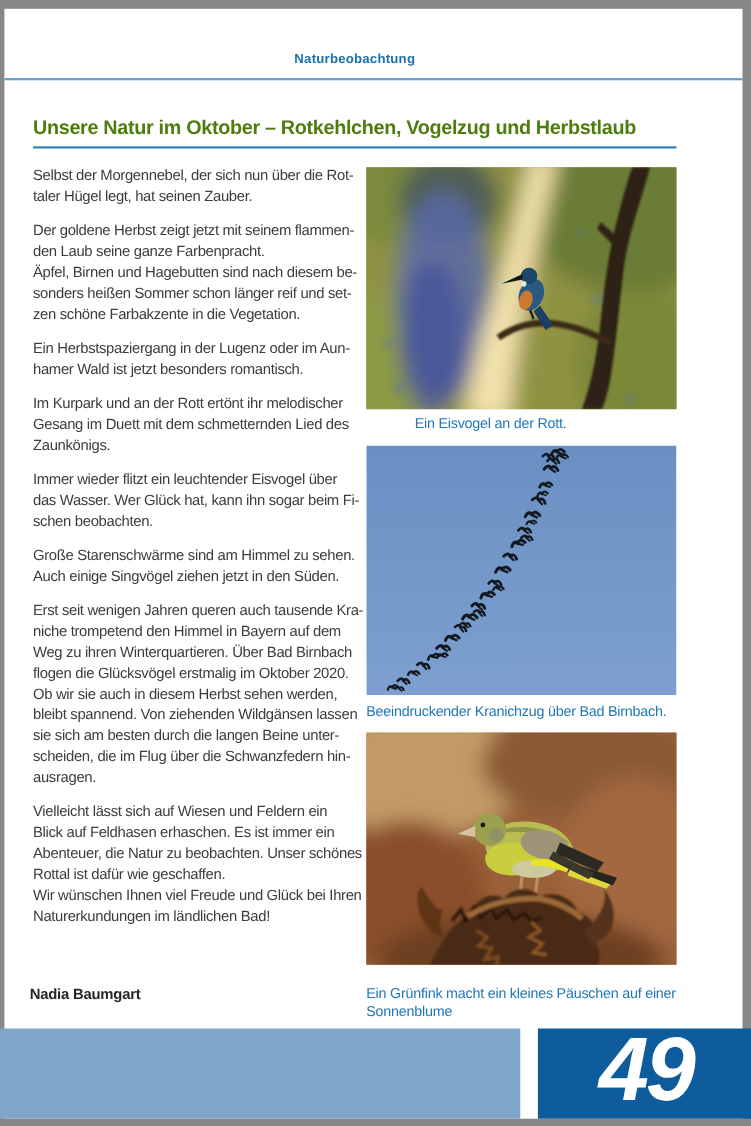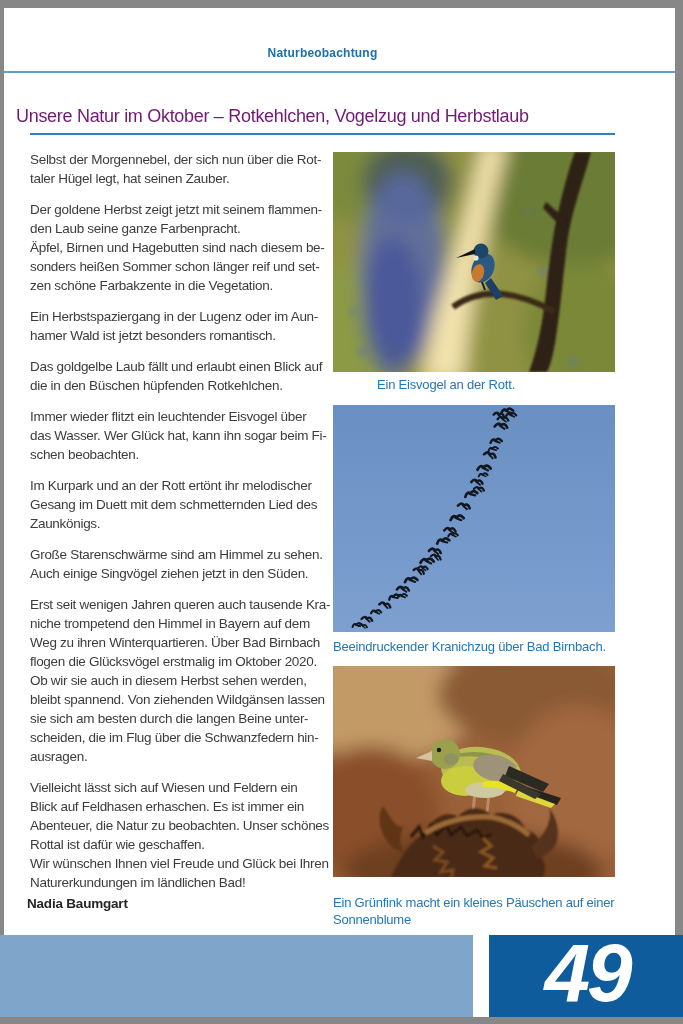--- a/index.html
+++ b/index.html
@@ -15,22 +15,22 @@
   
   .masthead{
     position:absolute;top:38px;left:26px;width:585px;text-align:center;
     font-size:12px;font-weight:700;color:#1b6fac;letter-spacing:.2px;
   }
   .masthead-rule{
     position:absolute;top:63px;left:0;width:671px;height:2px;background:#609ecb;
   }
   
   .article-title{
-    position:absolute;top:98px;left:12px;white-space:nowrap;
-    font-size:18px;font-weight:400;color:#701a75;letter-spacing:-.3px;
+    position:absolute;top:98px;left:26px;white-space:nowrap;
+    font-size:18px;font-weight:700;color:#4d7c0f;letter-spacing:-.3px;
   }
   .title-rule{
     position:absolute;top:125px;left:26px;width:585px;height:2px;background:#2f80ba;
   }
   
   .body-col{
     position:absolute;top:142px;left:26px;width:294px;
     font-size:13.5px;line-height:19px;color:#3c3c3c;letter-spacing:-.3px;
   }
   .body-col p{margin:0 0 12px 0;white-space:pre;}
@@ -78,28 +78,26 @@
   <div class="body-col">
     <p>Selbst der Morgennebel, der sich nun über die Rot-
 taler Hügel legt, hat seinen Zauber.</p>
     <p>Der goldene Herbst zeigt jetzt mit seinem flammen-
 den Laub seine ganze Farbenpracht.
 Äpfel, Birnen und Hagebutten sind nach diesem be-
 sonders heißen Sommer schon länger reif und set-
 zen schöne Farbakzente in die Vegetation.</p>
     <p>Ein Herbstspaziergang in der Lugenz oder im Aun-
 hamer Wald ist jetzt besonders romantisch.</p>
-    <p>Das goldgelbe Laub fällt und erlaubt einen Blick auf
-die in den Büschen hüpfenden Rotkehlchen.</p>
+    <p>Im Kurpark und an der Rott ertönt ihr melodischer
+Gesang im Duett mit dem schmetternden Lied des
+Zaunkönigs.</p>
     <p>Immer wieder flitzt ein leuchtender Eisvogel über
 das Wasser. Wer Glück hat, kann ihn sogar beim Fi-
 schen beobachten.</p>
-    <p>Im Kurpark und an der Rott ertönt ihr melodischer
-Gesang im Duett mit dem schmetternden Lied des
-Zaunkönigs.</p>
     <p>Große Starenschwärme sind am Himmel zu sehen.
 Auch einige Singvögel ziehen jetzt in den Süden.</p>
     <p>Erst seit wenigen Jahren queren auch tausende Kra-
 niche trompetend den Himmel in Bayern auf dem
 Weg zu ihren Winterquartieren. Über Bad Birnbach
 flogen die Glücksvögel erstmalig im Oktober 2020.
 Ob wir sie auch in diesem Herbst sehen werden,
 bleibt spannend. Von ziehenden Wildgänsen lassen
 sie sich am besten durch die langen Beine unter-
 scheiden, die im Flug über die Schwanzfedern hin-

